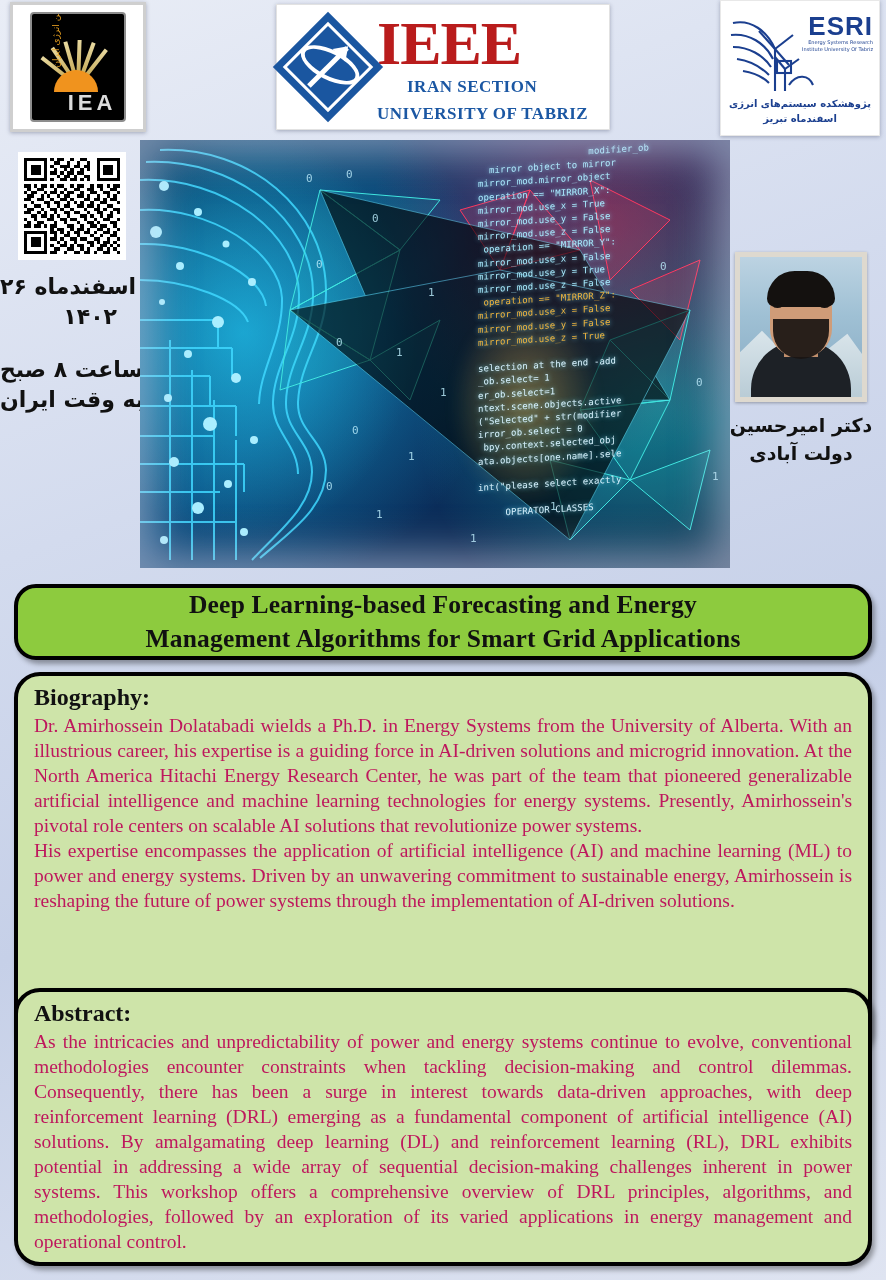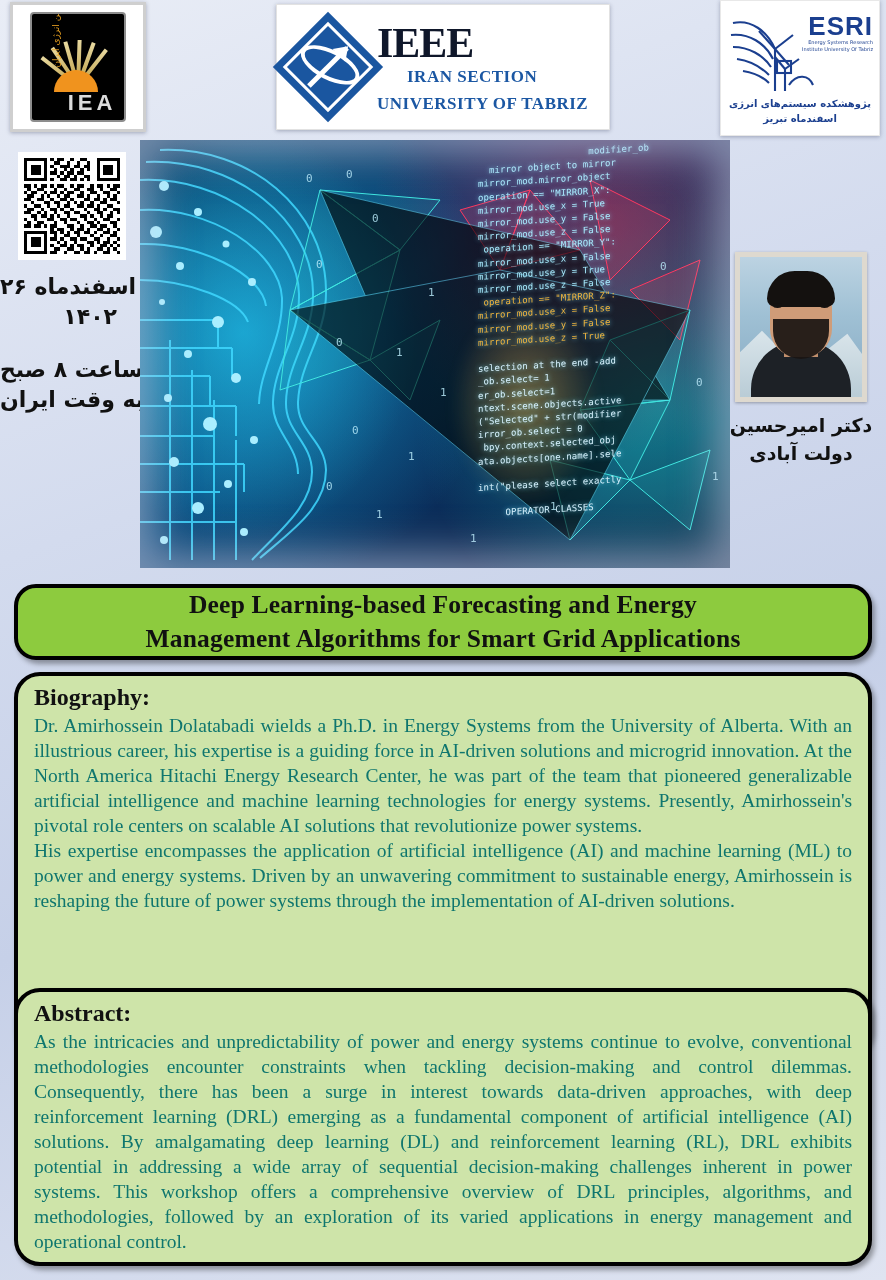--- a/index.html
+++ b/index.html
@@ -26,21 +26,21 @@
            font-family:Liberation Sans, sans-serif;font-size:22px;font-weight:bold;letter-spacing:4px;}
 
   .ieee{left:276px;top:4px;width:334px;height:126px;border:1px solid #e2e2e2;box-sizing:border-box;
         display:flex;align-items:center;padding-left:12px;}
   .ieee-dia{width:78px;height:78px;background:#1a56a0;transform:rotate(45deg);position:relative;flex:0 0 auto;margin-right:10px;}
   .ieee-dia:before{content:"";position:absolute;inset:7px;border:3px solid #fff;}
   .ieee-arrow{position:absolute;left:50%;top:12px;width:5px;height:54px;background:#fff;transform:translateX(-50%) ;}
   .ieee-arrow:before{content:"";position:absolute;left:-7px;top:-2px;border-left:9px solid transparent;border-right:9px solid transparent;border-bottom:13px solid #fff;}
   .ieee-ell{position:absolute;left:50%;top:46%;width:56px;height:22px;border:4px solid #fff;border-radius:50%;transform:translate(-50%,-50%) rotate(-18deg);}
   .ieee-txt{line-height:1;}
-  .ieee-big{font-family:"Liberation Serif",serif;font-weight:bold;font-size:42px;color:#0f172a;letter-spacing:-1px;}
+  .ieee-big{font-family:"Liberation Serif",serif;font-weight:bold;font-size:62px;color:#b91c1c;letter-spacing:-1px;}
   .ieee-sub1,.ieee-sub2{font-family:"Liberation Serif",serif;font-weight:bold;color:#1b57a3;letter-spacing:.5px;}
   .ieee-sub1{font-size:17px;margin-top:4px;margin-left:30px;}
   .ieee-sub2{font-size:17px;margin-top:10px;}
 
   .esri{right:6px;top:0;width:160px;height:136px;border:1px solid #e8e8e8;box-sizing:border-box;
         display:flex;flex-direction:column;align-items:center;justify-content:flex-start;padding-top:4px;}
   .esri-art{position:relative;width:150px;height:92px;}
   .esri-word{position:absolute;right:2px;top:6px;font-family:"Liberation Sans",sans-serif;font-weight:bold;
              font-size:26px;color:#1b3f8f;letter-spacing:1px;}
   .esri-tag{position:absolute;right:2px;top:34px;font-family:"DejaVu Sans",sans-serif;font-size:5px;color:#1b3f8f;
@@ -107,21 +107,21 @@
   .title-banner .t{font-family:"Liberation Serif",serif;font-weight:bold;font-size:25.5px;color:#111;
       line-height:1.32;letter-spacing:.2px;padding:8px 16px;}
 
   
   .box{position:absolute;left:14px;width:858px;box-sizing:border-box;background:#cee4a9;
        border:4px solid #000;border-radius:26px;padding:8px 16px 10px 16px;
        box-shadow:3px 4px 5px rgba(0,0,0,.35);}
   .bio{top:672px;height:383px;}
   .abs{top:988px;height:278px;}
   .box h2{margin:0 0 2px 0;font-family:"Liberation Serif",serif;font-size:24px;font-weight:bold;color:#111;}
-  .box p{margin:0;font-family:"Liberation Serif",serif;font-size:19.5px;line-height:1.285;color:#0f766e;
+  .box p{margin:0;font-family:"Liberation Serif",serif;font-size:19.5px;line-height:1.285;color:#be185d;
          text-align:justify;text-justify:inter-word;}
   .box p + p{margin-top:0px;}
 </style>
 </head>
 <body>
 
 <div class="poster">
 
   <div class="logo-row">
 

